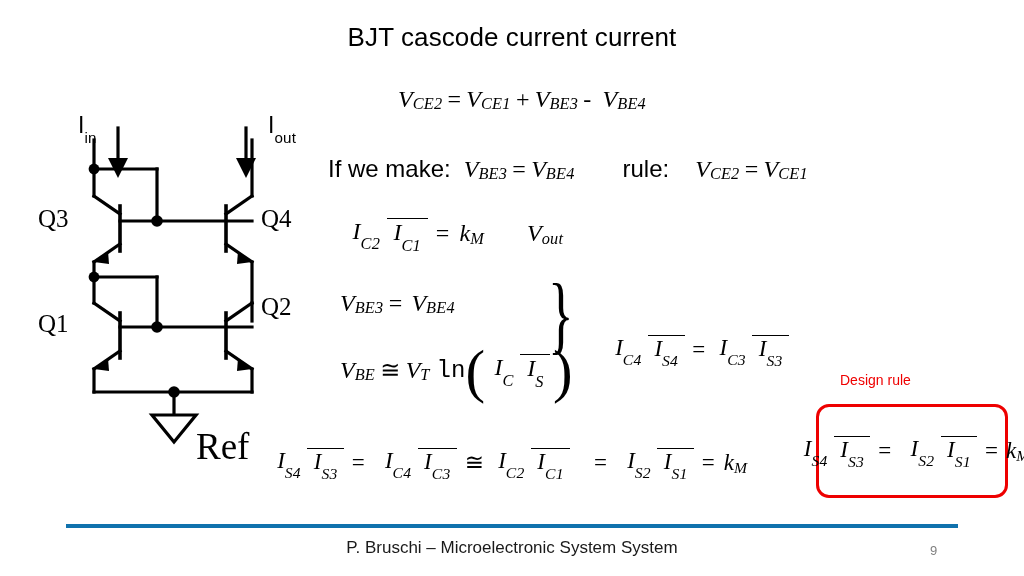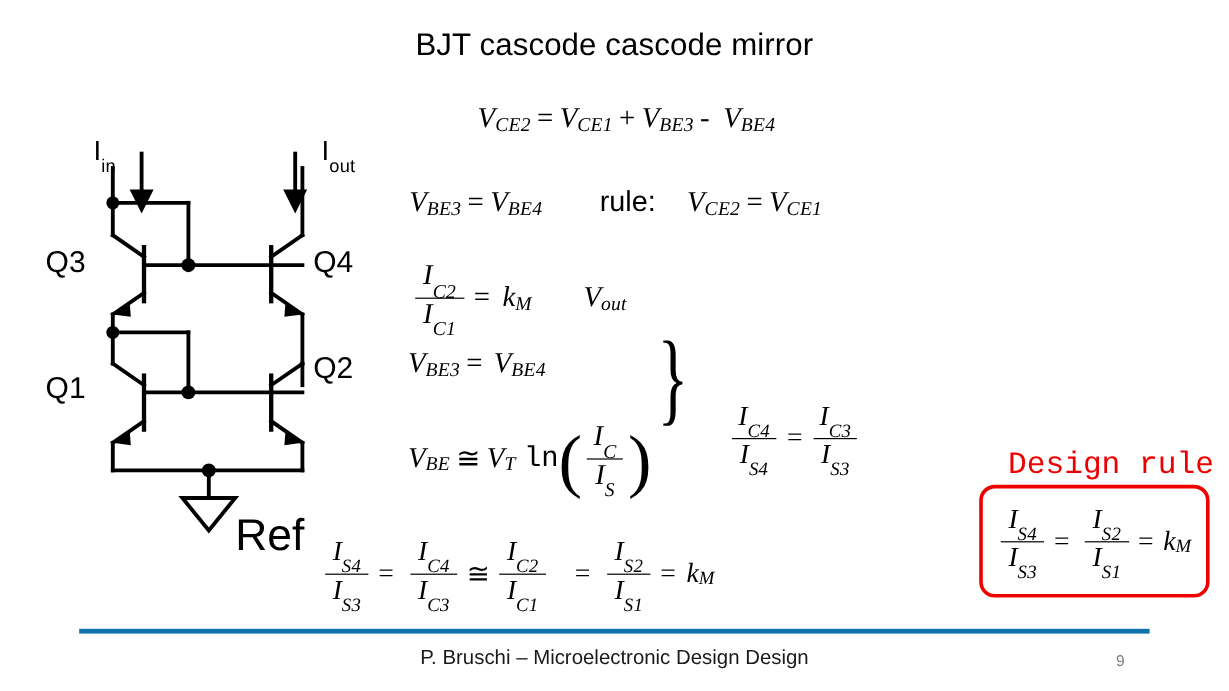--- a/index.html
+++ b/index.html
@@ -52,21 +52,21 @@
     font-family: "Liberation Serif", serif;
   }
   .txt {           
     font-family: "Liberation Sans", sans-serif;
     font-style: normal;
   }
 
   
   .frac {
     display: inline-flex;
-    flex-direction: column;
+    flex-direction: row;
     align-items: center;
     vertical-align: middle;
     margin: 0 0.12em;
     line-height: 1.04;
   }
   .frac > .num { padding: 0 0.28em 1px; }
   .frac > .den { padding: 1px 0.28em 0; border-top: 1.6px solid #000; }
 
   
   .bigparen {
@@ -95,39 +95,39 @@
   #eq-ratio-km  { left: 343px; top: 218px; font-size: 24px; }
   #eq-vbe34     { left: 340px; top: 290px; font-size: 24px; }
   #eq-vbe-ln    { left: 340px; top: 352px; font-size: 24px; }
   #brace-group  { left: 548px; top: 288px; }
   #eq-ic4-is4   { left: 606px; top: 335px; font-size: 23px; }
   #eq-chain     { left: 268px; top: 448px; font-size: 23px; }
 
   
   #design-rule-label {
     left: 840px; top: 372px;
-    font-size: 26px;
+    font-size: 14px;
     color: #ef0000;
-    font-family: Liberation Mono, monospace;
+    font-family: Liberation Sans, sans-serif;
   }
   #design-rule-box {
     left: 816px; top: 404px;
     width: 192px; height: 94px;
     border: 3.5px solid #ee0000;
     border-radius: 13px;
     box-sizing: border-box;
     display: flex;
     align-items: center;
     justify-content: center;
   }
   #design-rule-box .mathrow { font-size: 23px; }
 
   
   .clabel {
-    font-family: Liberation Sans, sans-serif;
+    font-family: Liberation Serif, serif;
     font-size: 25px;
     color: #000;
   }
   .ilabel { font-family: "Liberation Sans", sans-serif; font-size: 23px; }
   .ilabel .sub { font-size: 0.66em; top: 0.28em; font-style: normal; }
 
   #lbl-q3  { left: 38px;  top: 205px; }
   #lbl-q1  { left: 38px;  top: 310px; }
   #lbl-q4  { left: 261px; top: 205px; }
   #lbl-q2  { left: 261px; top: 293px; }
@@ -153,21 +153,21 @@
     font-size: 13px;
     color: #808080;
     font-family: "Liberation Sans", sans-serif;
   }
 
   #schematic { left: 0; top: 0; }
 </style>
 </head>
 <body>
 
-<div class="abs" id="slide-title">BJT cascode cascode mirror</div>
+<div class="abs" id="slide-title">BJT cascode current current</div>
 
 <svg class="abs" id="schematic" width="340" height="480">
   <g stroke="#000" stroke-width="3.2" fill="none" stroke-linecap="square">
 
     <line x1="118" y1="128" x2="118" y2="160"></line>
 
     <line x1="246" y1="128" x2="246" y2="160"></line>
 
     <line x1="94" y1="140" x2="94" y2="169"></line>
 
@@ -250,20 +250,21 @@
   <span class="op">+</span>
   <span class="v">V</span>
     <span class="sub">BE3</span>
   <span class="op">-</span>
   <span style="width:6px"></span>
   <span class="v">V</span>
     <span class="sub">BE4</span>
 </div>
 
 <div class="abs mathrow" id="eq-ifwemake">
+  <span class="txt">If we make:</span>
   <span style="width:13px"></span>
   <span class="v">V</span>
     <span class="sub">BE3</span>
   <span class="op">=</span>
   <span class="v">V</span>
     <span class="sub">BE4</span>
   <span style="width:48px"></span>
   <span class="txt">rule:</span>
   <span style="width:26px"></span>
   <span class="v">V</span>
@@ -371,14 +372,14 @@
       <span class="den"><span class="v">I</span><span class="sub">S1</span></span>
     </span>
     <span class="op">=</span>
     <span style="width:3px"></span>
     <span class="v">k</span>
       <span class="sub">M</span>
   </div>
 </div>
 
 <div class="abs" id="footer-rule"></div>
-<div class="abs" id="footer-text">P. Bruschi – Microelectronic Design Design</div>
+<div class="abs" id="footer-text">P. Bruschi – Microelectronic System System</div>
 <div class="abs" id="page-number">9</div>
 
 </body></html>

